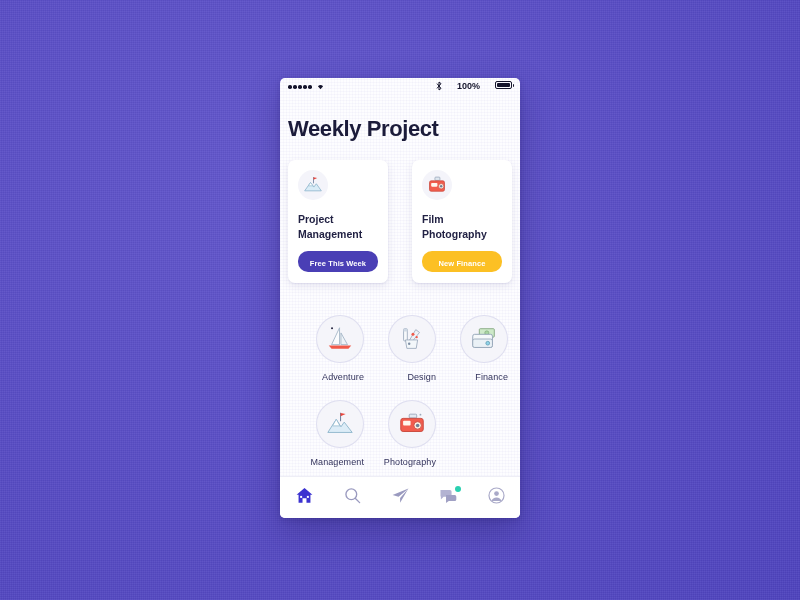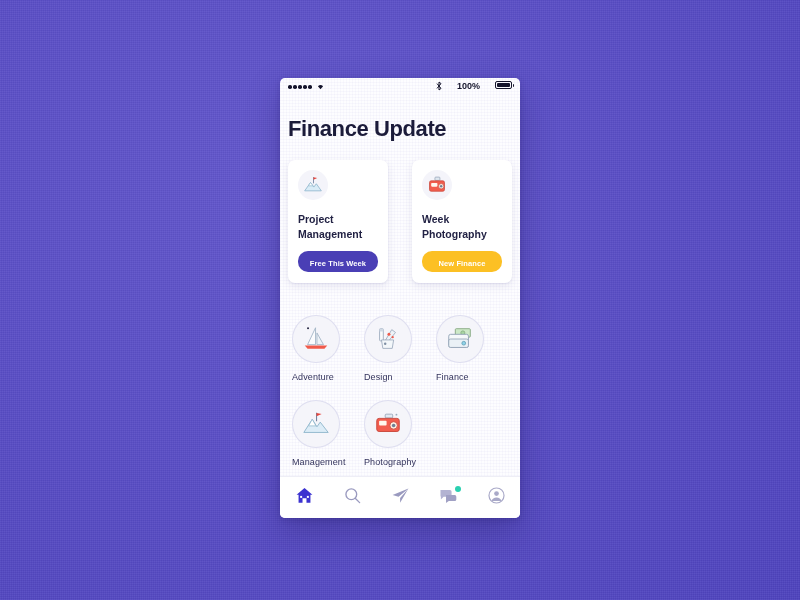--- a/index.html
+++ b/index.html
@@ -102,21 +102,21 @@
   }
 
   
   .grid {
     display: grid;
     grid-template-columns: repeat(3, 1fr);
     row-gap: 18px;
     padding: 32px 12px 0 12px;
     position: relative; z-index: 2;
   }
-  .cat { display: flex; flex-direction: column; align-items: flex-start; }
+  .cat { display: flex; flex-direction: column; align-items: flex-end; }
   .cat-circle {
     width: 48px; height: 48px; border-radius: 50%;
     background: #f5f5fa;
     display: flex; align-items: center; justify-content: center;
     box-shadow: inset 0 0 0 1px rgba(220,220,238,0.9);
   }
   .cat-label {
     margin-top: 9px; font-size: 9px; color: #33335c; letter-spacing: .1px;
   }
 
@@ -169,21 +169,21 @@
           <path d="M1 2.6 L5 7.4 L3 9 L3 1 L5 2.6 L1 7.4" fill="none" stroke="#14142b" stroke-width="1"></path>
         </svg>
       </span>
       <span>100%</span>
       <span class="batt">
           <i></i>
         </span>
     </div>
   </div>
 
-  <div class="title">Finance Update</div>
+  <div class="title">Weekly Project</div>
 
   <div class="cards">
 
     <div class="card">
       <div class="card-icon">
         <svg width="20" height="20" viewBox="0 0 24 24">
           <path d="M2 19 L9 9 L13 14.5 L16 10.5 L22 19 Z" fill="#d9ecf7" stroke="#8fb6cc" stroke-width="1"></path>
           <path d="M9 9 L12 13 L6.5 13 Z" fill="#ffffff" stroke="#8fb6cc" stroke-width=".8"></path>
           <path d="M12.6 10 L12.6 2.5" stroke="#6d7d9c" stroke-width="1"></path>
           <path d="M12.6 2.8 L17 3.6 L12.6 5.6 Z" fill="#e8453c"></path>
@@ -200,21 +200,21 @@
       <div class="card-icon">
         <svg width="20" height="20" viewBox="0 0 24 24">
           <rect x="9.5" y="2.5" width="6" height="4" rx="1" fill="#dfe7f0" stroke="#8e9bb0" stroke-width=".8"></rect>
           <rect x="3" y="7" width="18" height="12.5" rx="2" fill="#f25c4d" stroke="#c9483c" stroke-width=".9"></rect>
           <rect x="5" y="9.5" width="7.5" height="4.5" rx="1" fill="#fff7ef"></rect>
           <circle cx="17" cy="13.5" r="3.2" fill="#fdf1e2" stroke="#c9483c" stroke-width=".8"></circle>
           <circle cx="17" cy="13.5" r="1.5" fill="#6f7f96"></circle>
         </svg>
       </div>
       <div class="card-title">
-        <span>Week</span><br>
+        <span>Film</span><br>
         <span>Photography</span>
       </div>
       <div class="badge" style="background:#fcc024">New Finance</div>
     </div>
   </div>
 
   <div class="grid">
 
     <div class="cat">
       <div class="cat-circle">

